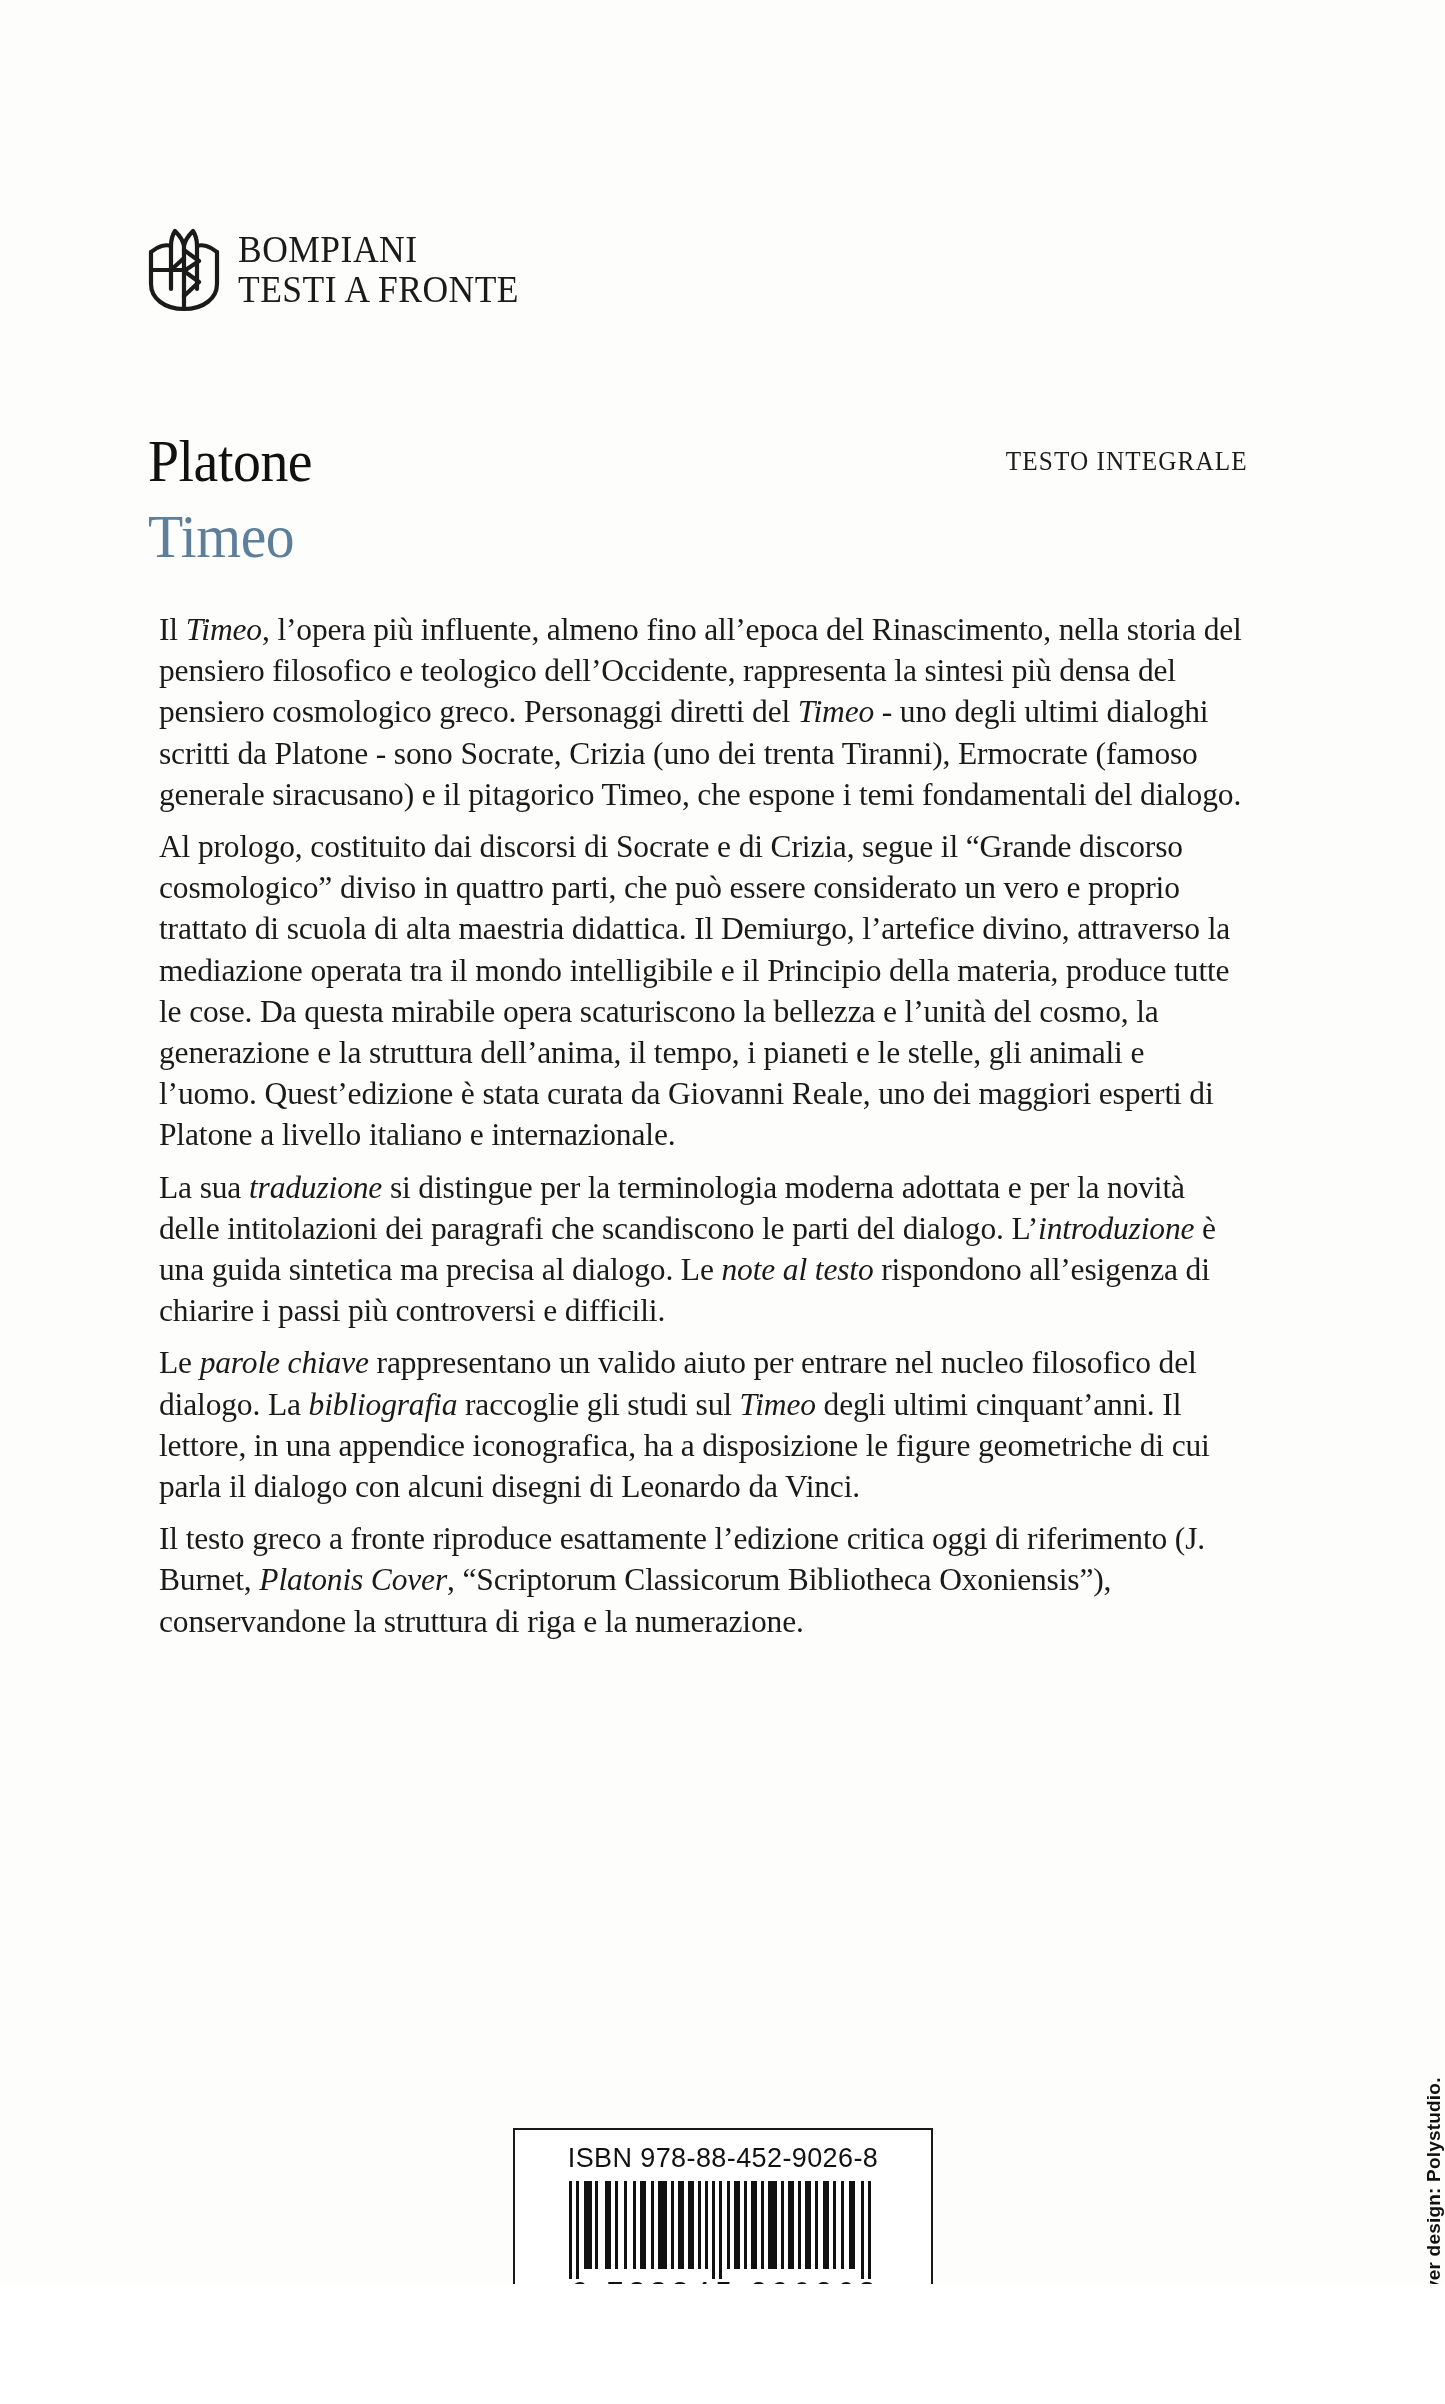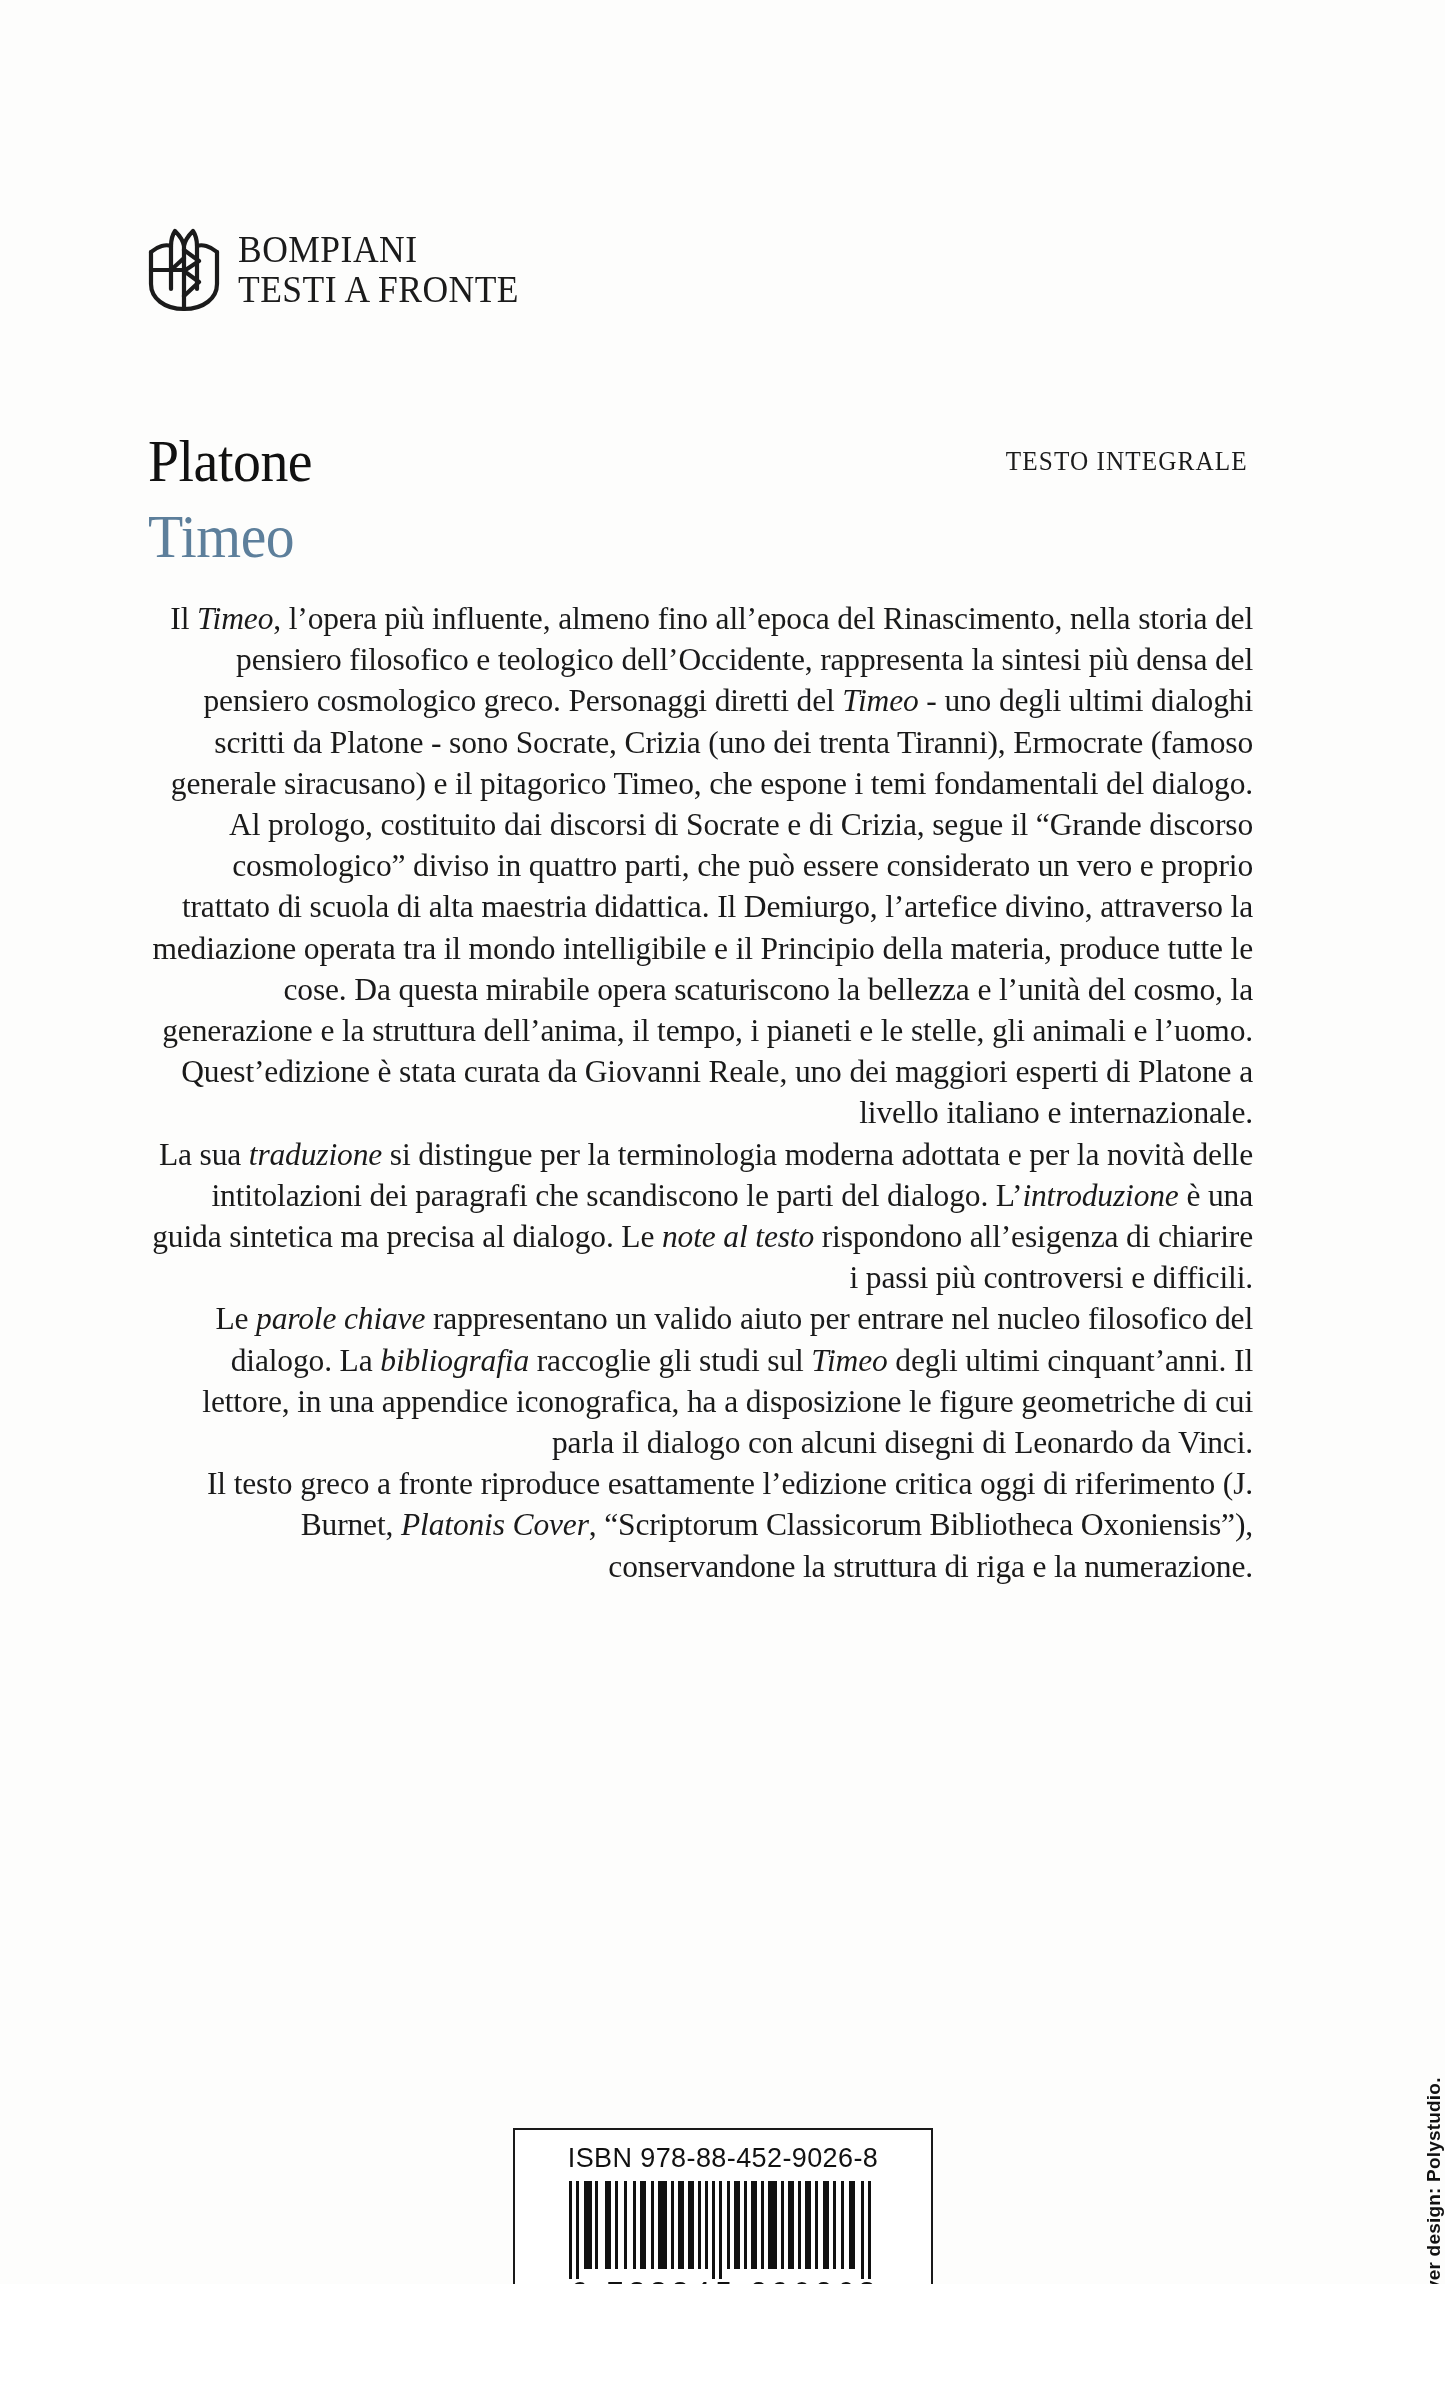--- a/index.html
+++ b/index.html
@@ -101,22 +101,21 @@
     top: 598px;
     width: 1105px;
     font-family: "Liberation Serif", serif;
     font-size: 31.5px;
     line-height: 41.2px;
     color: #1a1a1a;
     text-align: left;
     letter-spacing: -0.15px;
   }
   .blurb p {
-    margin: 0;
-    text-align: right;
+    margin: 11px;
   }
   .blurb em {
     font-style: italic;
   }
 
   
   .side-credit {
     position: absolute;
     right: 22px;
     top: 1838px;

